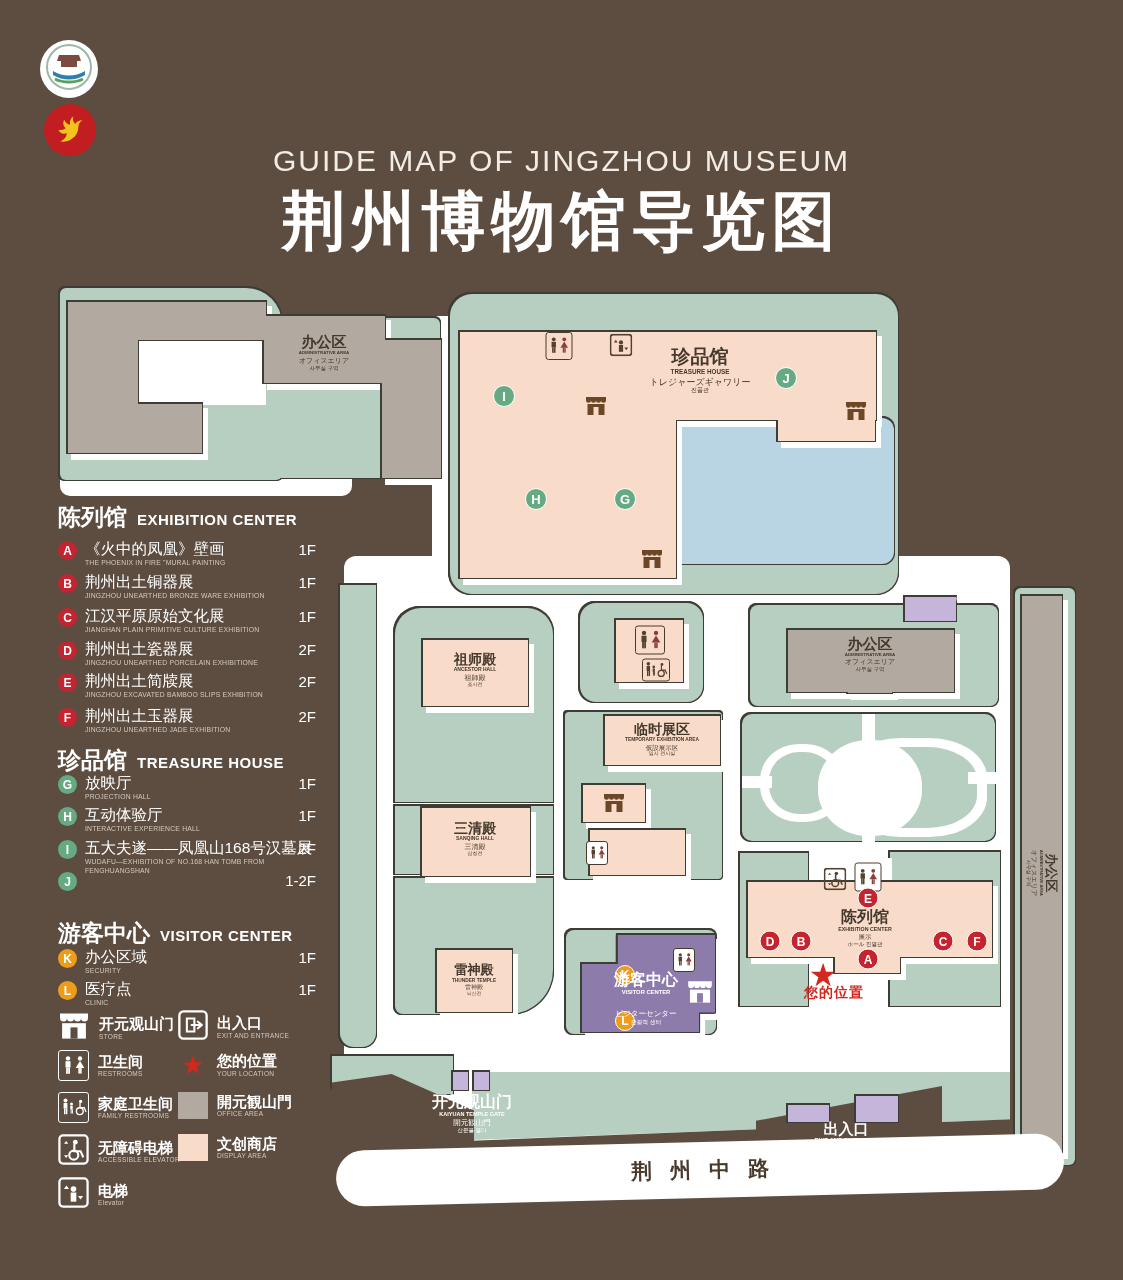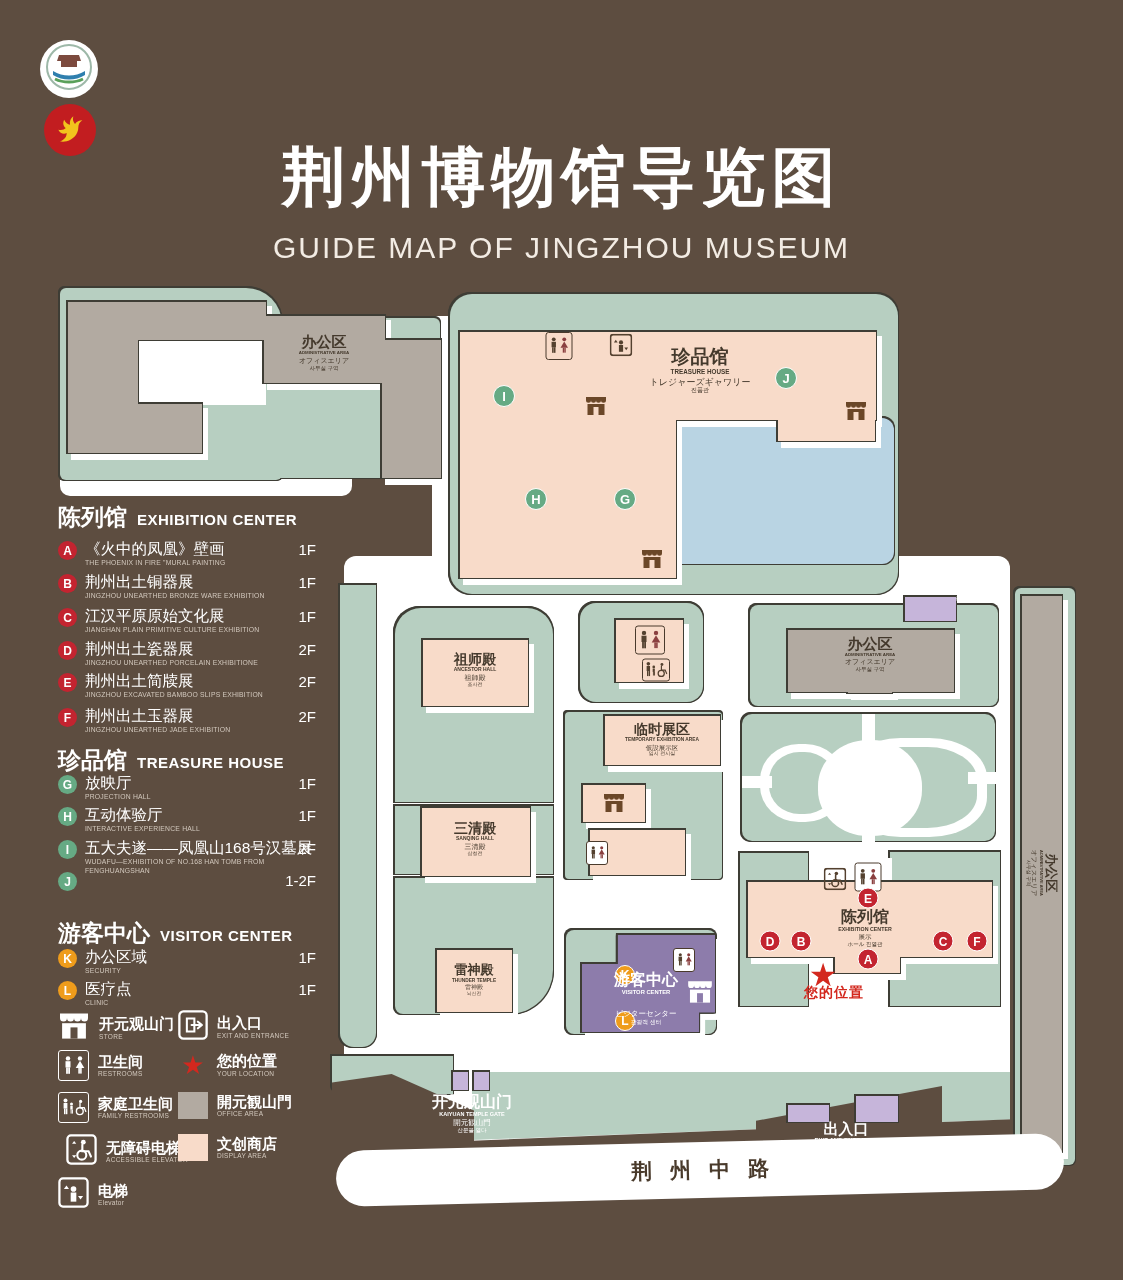--- a/index.html
+++ b/index.html
@@ -119,22 +119,22 @@
 
   <div class="abs" style="left:44px;top:104px;width:52px;height:52px;border-radius:50%;background:#c21d20;display:flex;align-items:center;justify-content:center">
     <span>
       <svg width="40" height="40" viewBox="0 0 24 24">
         <path fill="#f2c31d" d="M6 20c3-1 4-3 4-5-2 1-4 0-5-2 2 .5 3.5 0 4.5-1C8 11 7.5 9 8.5 7c.8 1.8 2.2 2.8 3.5 3-.3-2 .3-3.8 2-5-.6 1.8-.1 3.4 1 4.6 1-1.4 2.6-2.2 4.4-2.2-1.6 1-2.4 2.4-2.4 4.2 0 4-3 7.4-7 8.4-1.6.4-3 .4-4 0z"></path>
       </svg>
     </span>
   </div>
 
   <div class="abs" style="left:0;right:0;top:134px;text-align:center">
+    <div style="font-size:30px;letter-spacing:2px;color:#f3ece4;margin-top:10px">GUIDE MAP OF JINGZHOU MUSEUM</div>
     <div style="font-size:64px;font-weight:700;letter-spacing:6px">荆州博物馆导览图</div>
-    <div style="font-size:30px;letter-spacing:2px;color:#f3ece4;margin-top:10px">GUIDE MAP OF JINGZHOU MUSEUM</div>
   </div>
 
   <div class="abs" style="left:0;top:0;width:1123px;height:1280px">
 
     <div class="abs white" style="left:344px;top:556px;width:666px;height:586px;border-radius:12px"></div>
     <div class="abs white" style="left:60px;top:430px;width:292px;height:66px;border-radius:10px"></div>
     <div class="abs white" style="left:432px;top:316px;width:22px;height:286px"></div>
 
     <div class="grp outl">
       <div class="abs green" style="left:60px;top:288px;width:222px;height:192px;border-radius:6px 36px 6px 6px"></div>
@@ -553,21 +553,21 @@
           <span class="en3">FAMILY RESTROOMS</span>
         </span>
     </div>
     <div class="srow" style="left:120px;top:592px">
       <span class="swatch" style="background:var(--gray)"></span>
       <span>
           <span class="zh3">開元観山門</span>
           <span class="en3">OFFICE AREA</span>
         </span>
     </div>
-    <div class="srow" style="left:8px;top:634px">
+    <div class="srow" style="left:0;top:634px">
       <span><svg width="31" height="31" style="--c1:#fff">
             <use href="#s-access"></use>
           </svg></span>
       <span>
           <span class="zh3">无障碍电梯</span>
           <span class="en3">ACCESSIBLE ELEVATOR</span>
         </span>
     </div>
     <div class="srow" style="left:120px;top:634px">
       <span class="swatch" style="background:var(--pink)"></span>

